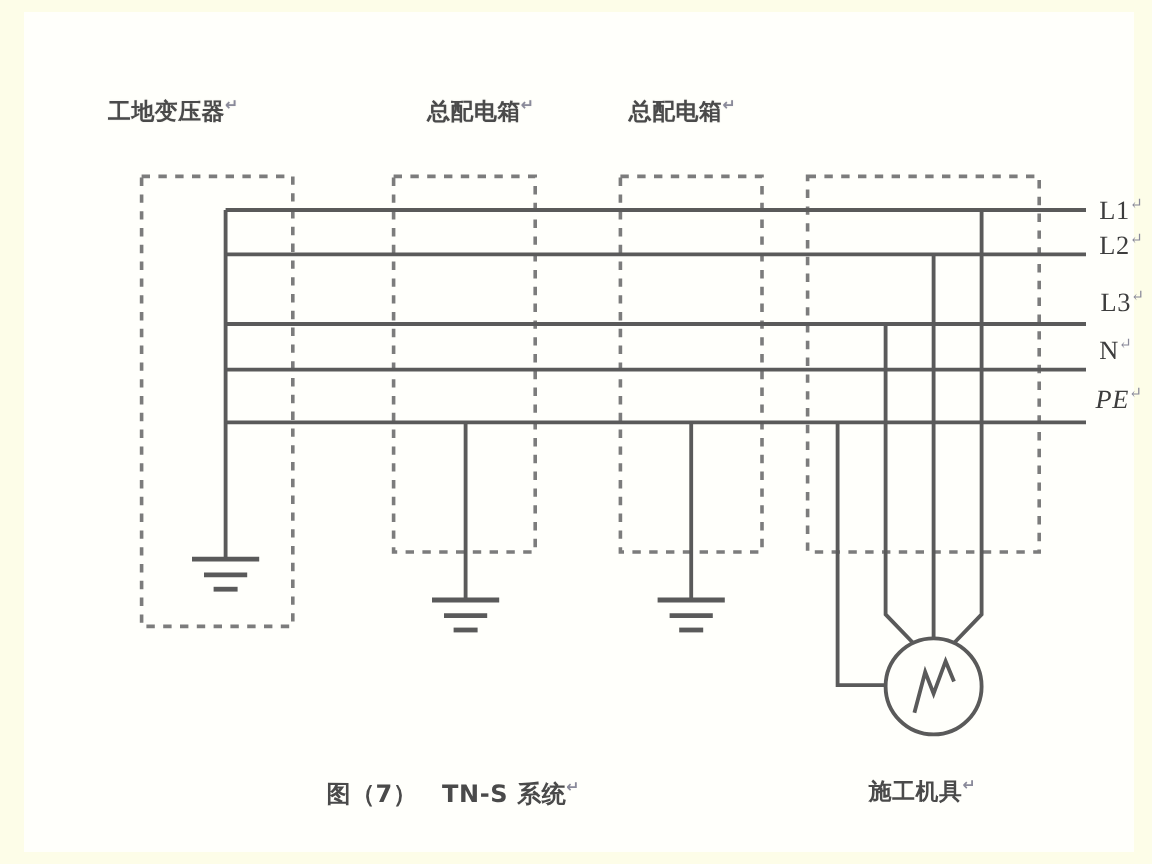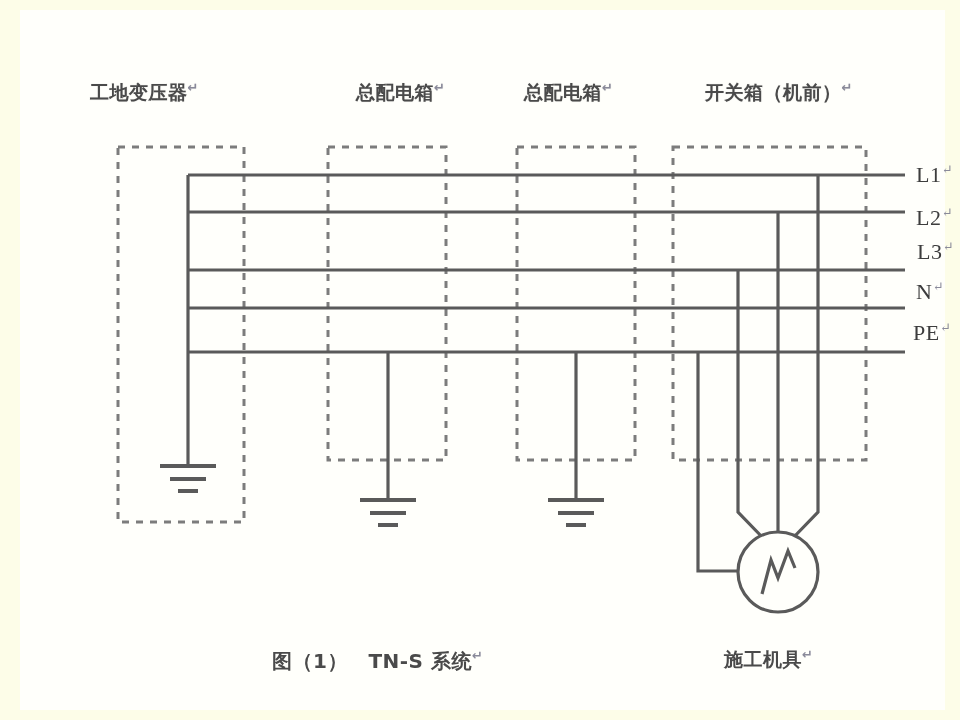--- a/index.html
+++ b/index.html
@@ -146,41 +146,38 @@
 
   <div class="lbl box-title" style="left:90px;  top:80px;">
     <span>工地变压器</span><span class="cr">↵</span>
   </div>
   <div class="lbl box-title" style="left:356px; top:80px;">
     <span>总配电箱</span><span class="cr">↵</span>
   </div>
   <div class="lbl box-title" style="left:524px; top:80px;">
     <span>总配电箱</span><span class="cr">↵</span>
   </div>
-  <div class="lbl box-title" style="left:705px; top:80px;">
-    <span>开关箱（机前）</span><span class="cr">↵</span>
-  </div>
 
   <div class="lbl cond-lbl" style="left:916px; top:162px;">
     <span>L1</span><span class="cr">↵</span>
   </div>
-  <div class="lbl cond-lbl" style="left:916px; top:205px;">
+  <div class="lbl cond-lbl" style="left:916px; top:191px;">
     <span>L2</span><span class="cr">↵</span>
   </div>
   <div class="lbl cond-lbl" style="left:917px; top:239px;">
     <span>L3</span><span class="cr">↵</span>
   </div>
   <div class="lbl cond-lbl" style="left:916px; top:279px;">
     <span>N</span><span class="cr">↵</span>
   </div>
-  <div class="lbl cond-lbl" style="left:913px; top:320px;">
+  <div class="lbl cond-lbl" style="left:913px; top:320px;font-style:italic;">
     <span>PE</span><span class="cr">↵</span>
   </div>
 
   <div class="lbl machine-lbl" style="left:724px; top:647px;">
     <span>施工机具</span><span class="cr">↵</span>
   </div>
 
   <div class="lbl caption" style="left:272px; top:648px;">
-    <span>图（1）　TN-S 系统</span><span class="cr">↵</span>
+    <span>图（7）　TN-S 系统</span><span class="cr">↵</span>
   </div>
 
 </div>
 
 </body></html>

